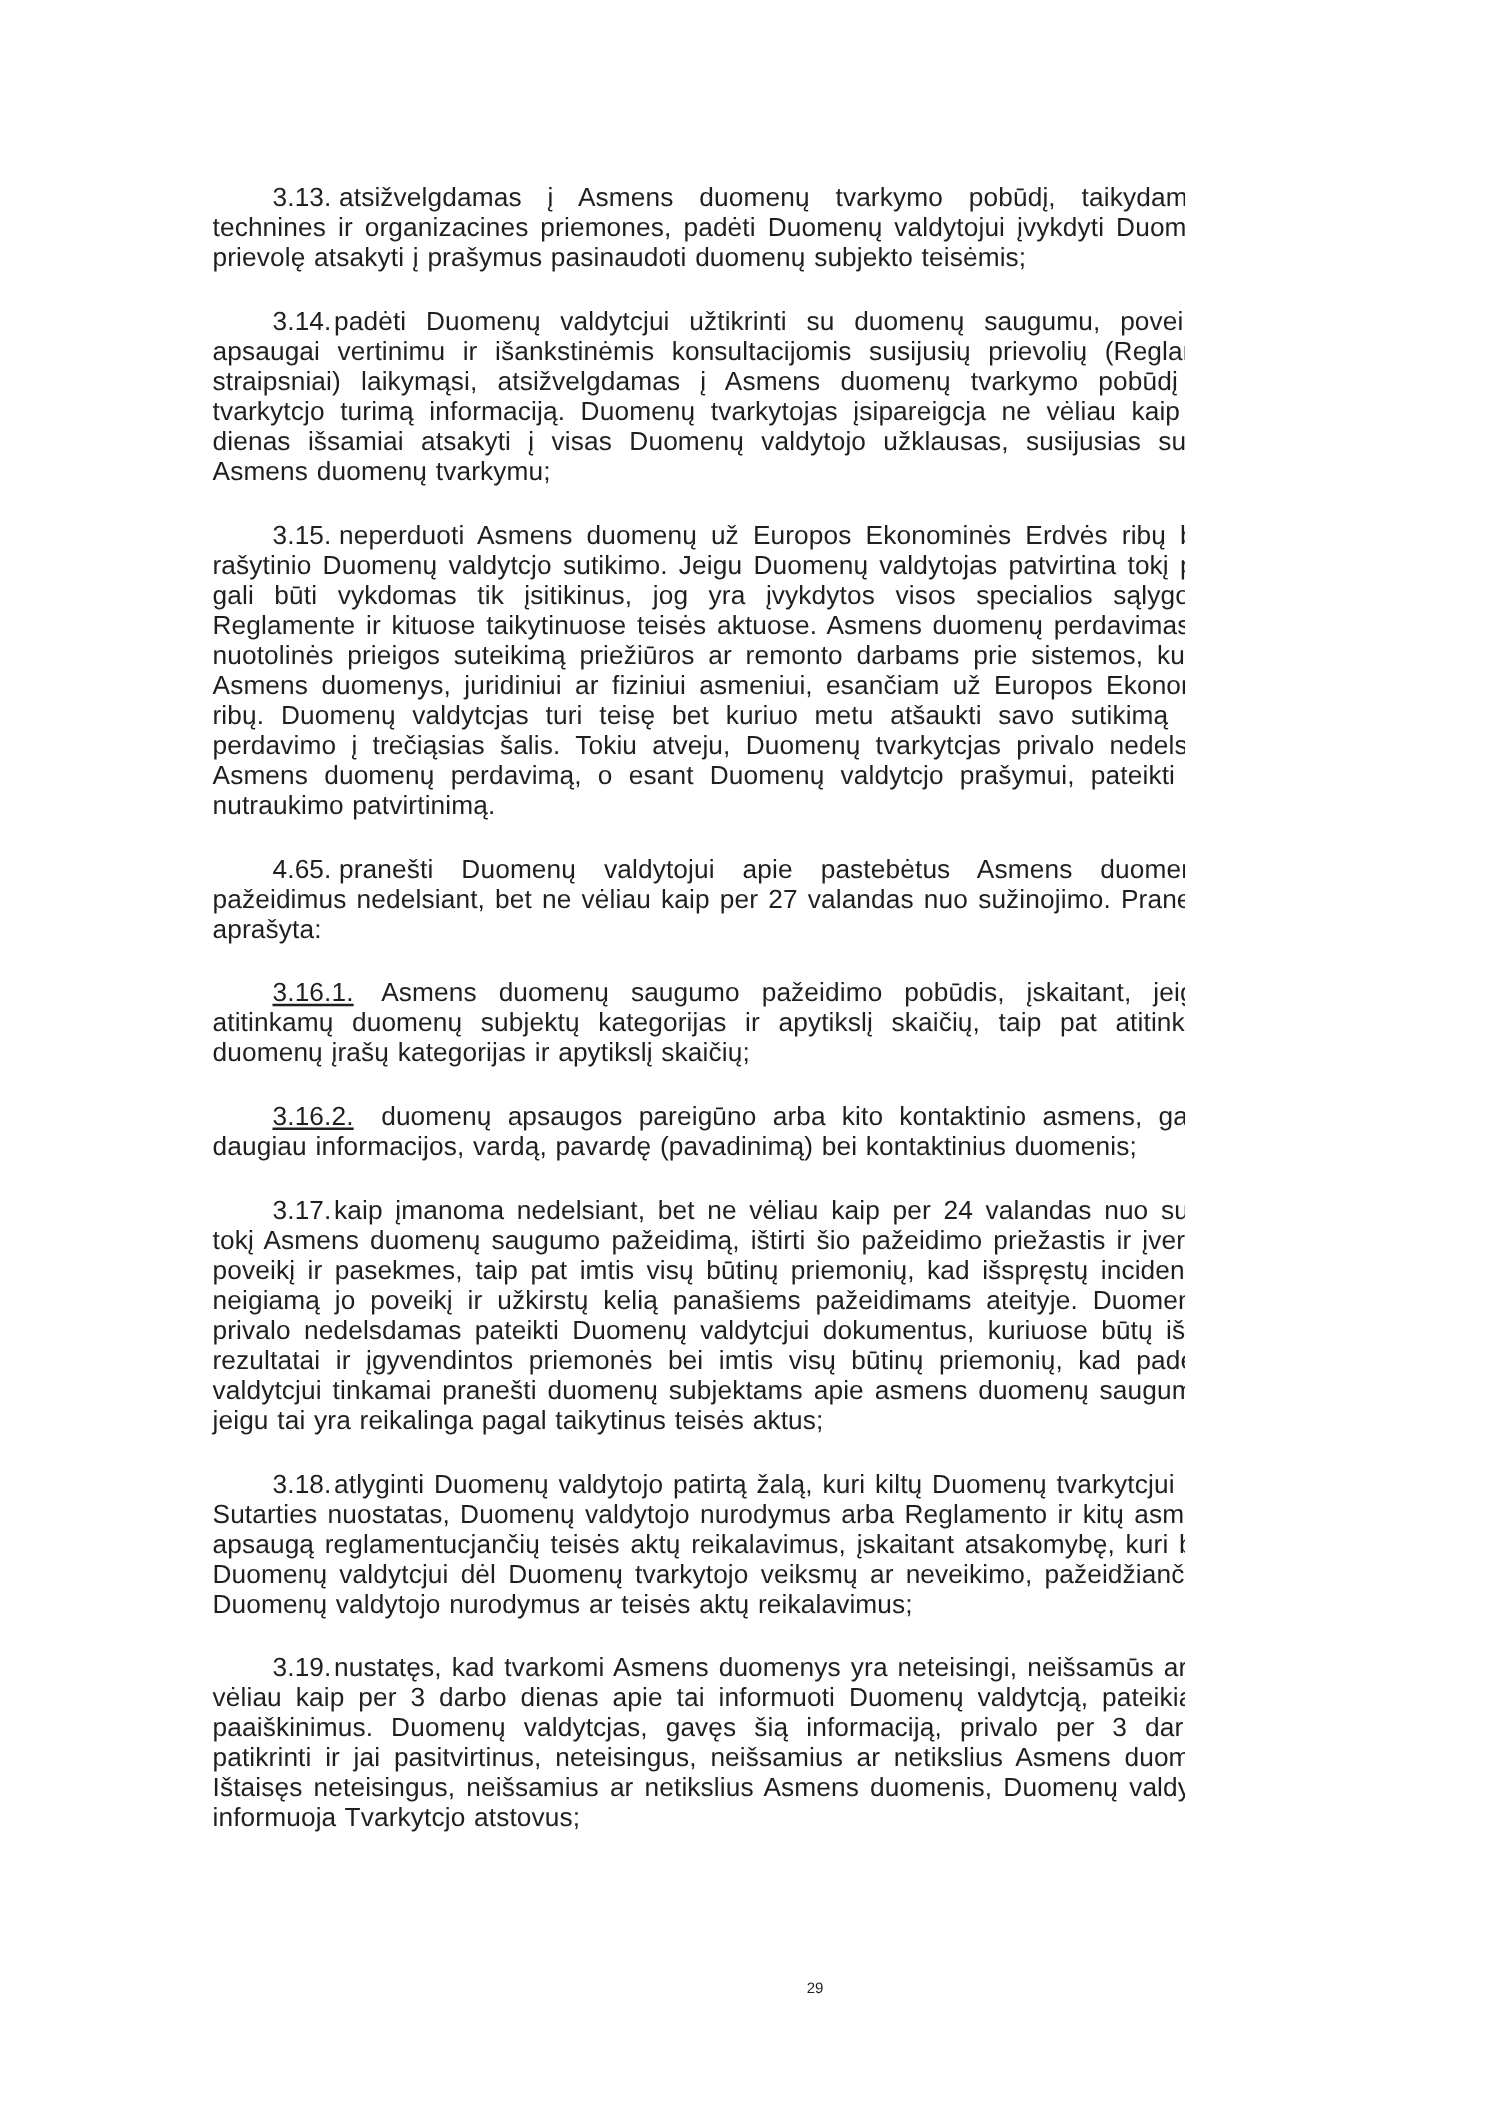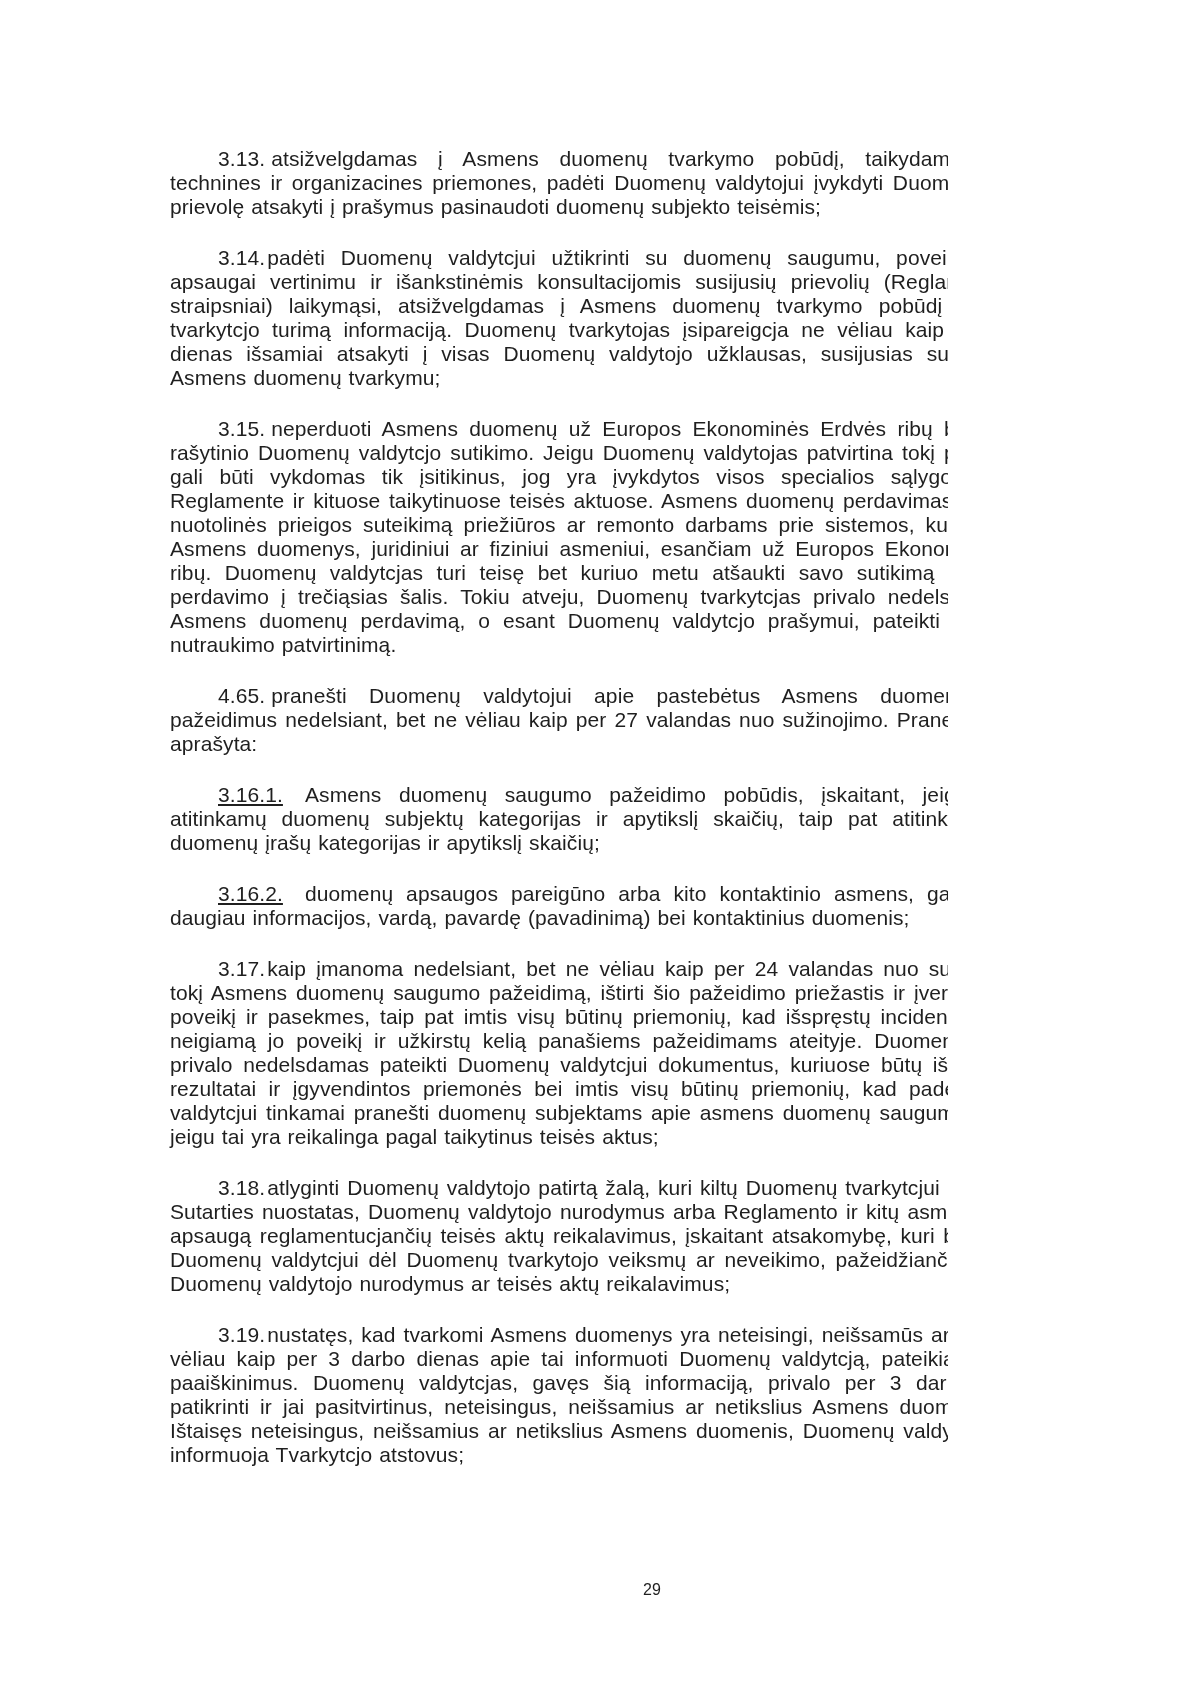--- a/index.html
+++ b/index.html
@@ -34,21 +34,21 @@
   .para:last-child { margin-bottom: 0; }
   .para-num { white-space: nowrap; }
   .gap-tight  .para-num { margin-right: 2px; }
   .gap-normal .para-num { margin-right: 6px; }
   .gap-wide   .para-num { margin-right: 22px; text-decoration: underline; }
   .page-number {
     position: absolute;
     top: 1578px;
     left: 652px;
     transform: translateX(-50%);
-    font-size: 16px;
+    font-size: 12px;
     line-height: 24px;
   }
 </style>
 </head>
 <body>
 
 <div class="page">
   <div class="content">
   <p class="para gap-normal"><span class="para-num">3.13.</span><span class="para-text">atsižvelgdamas į Asmens duomenų tvarkymo pobūdį, taikydamas tinkamas technines ir organizacines priemones, padėti Duomenų valdytojui įvykdyti Duomenų valdytojo prievolę atsakyti į prašymus pasinaudoti duomenų subjekto teisėmis;</span></p>
 

